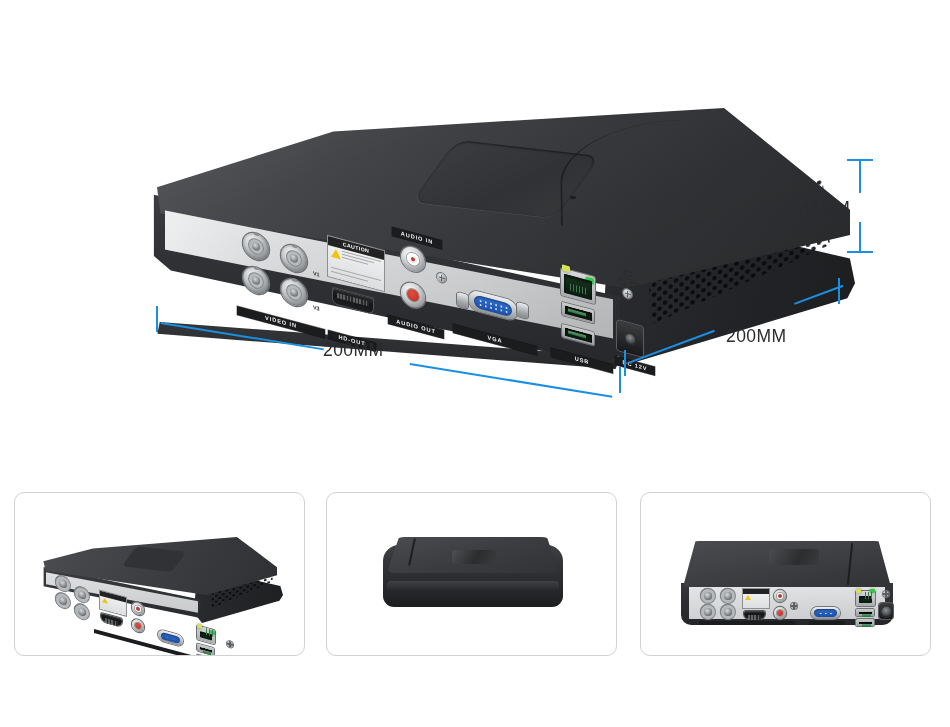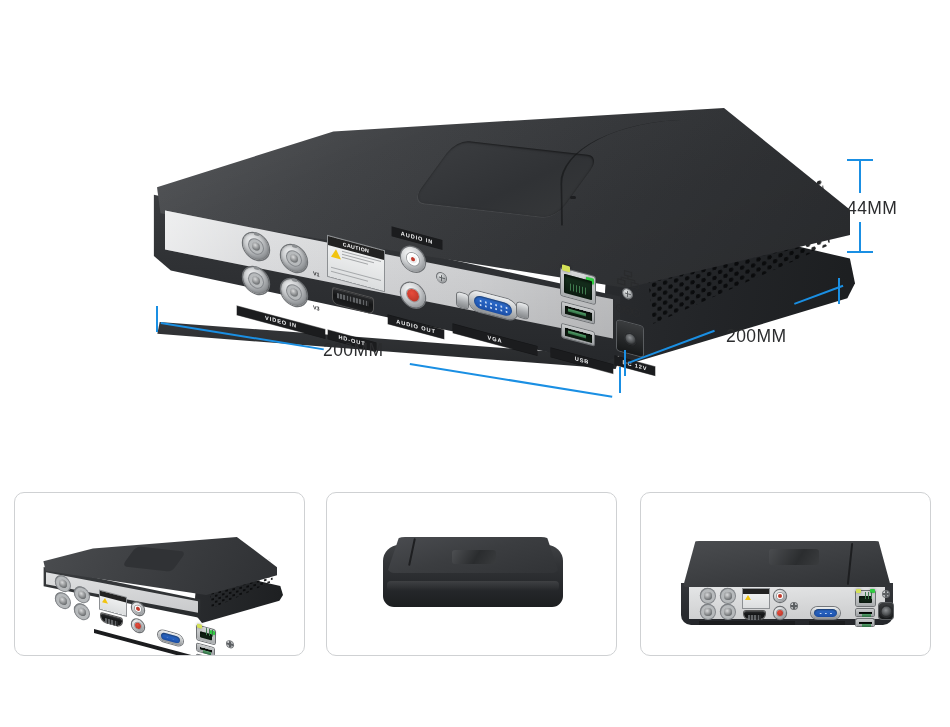--- a/index.html
+++ b/index.html
@@ -480,21 +480,21 @@
     <div class="dimline" style="left:624px; top:350px; width:2px; height:26px;"></div>
     <div class="dimline" style="left:628px; top:362px; width:92px; height:2px; transform:rotate(-20.5deg); transform-origin:0 0;"></div>
     <div class="dimline" style="left:794px; top:303px; width:52px; height:2px; transform:rotate(-20.5deg); transform-origin:0 0;"></div>
     <div class="dimline" style="left:838px; top:278px; width:2px; height:26px;"></div>
     <span class="dimtxt" style="left:726px; top:326px;">200MM</span>
 
     <div class="dimline" style="left:847px; top:159px; width:26px; height:2px;"></div>
     <div class="dimline" style="left:859px; top:161px; width:2px; height:32px;"></div>
     <div class="dimline" style="left:859px; top:222px; width:2px; height:30px;"></div>
     <div class="dimline" style="left:847px; top:251px; width:26px; height:2px;"></div>
-    <span class="dimtxt" style="left:847px; top:198px;">44MM</span>
+    <span class="dimtxt" style="left:800px; top:198px;">44MM</span>
   </div>
 
   <div id="thumbs">
 
     <div class="thumb" id="thumb1">
       <div class="m t1-side"></div>
       <div class="m t1-vents"></div>
       <div class="m t1-front"></div>
       <div class="m t1-plate"></div>
       <div class="m t1-top"></div>

